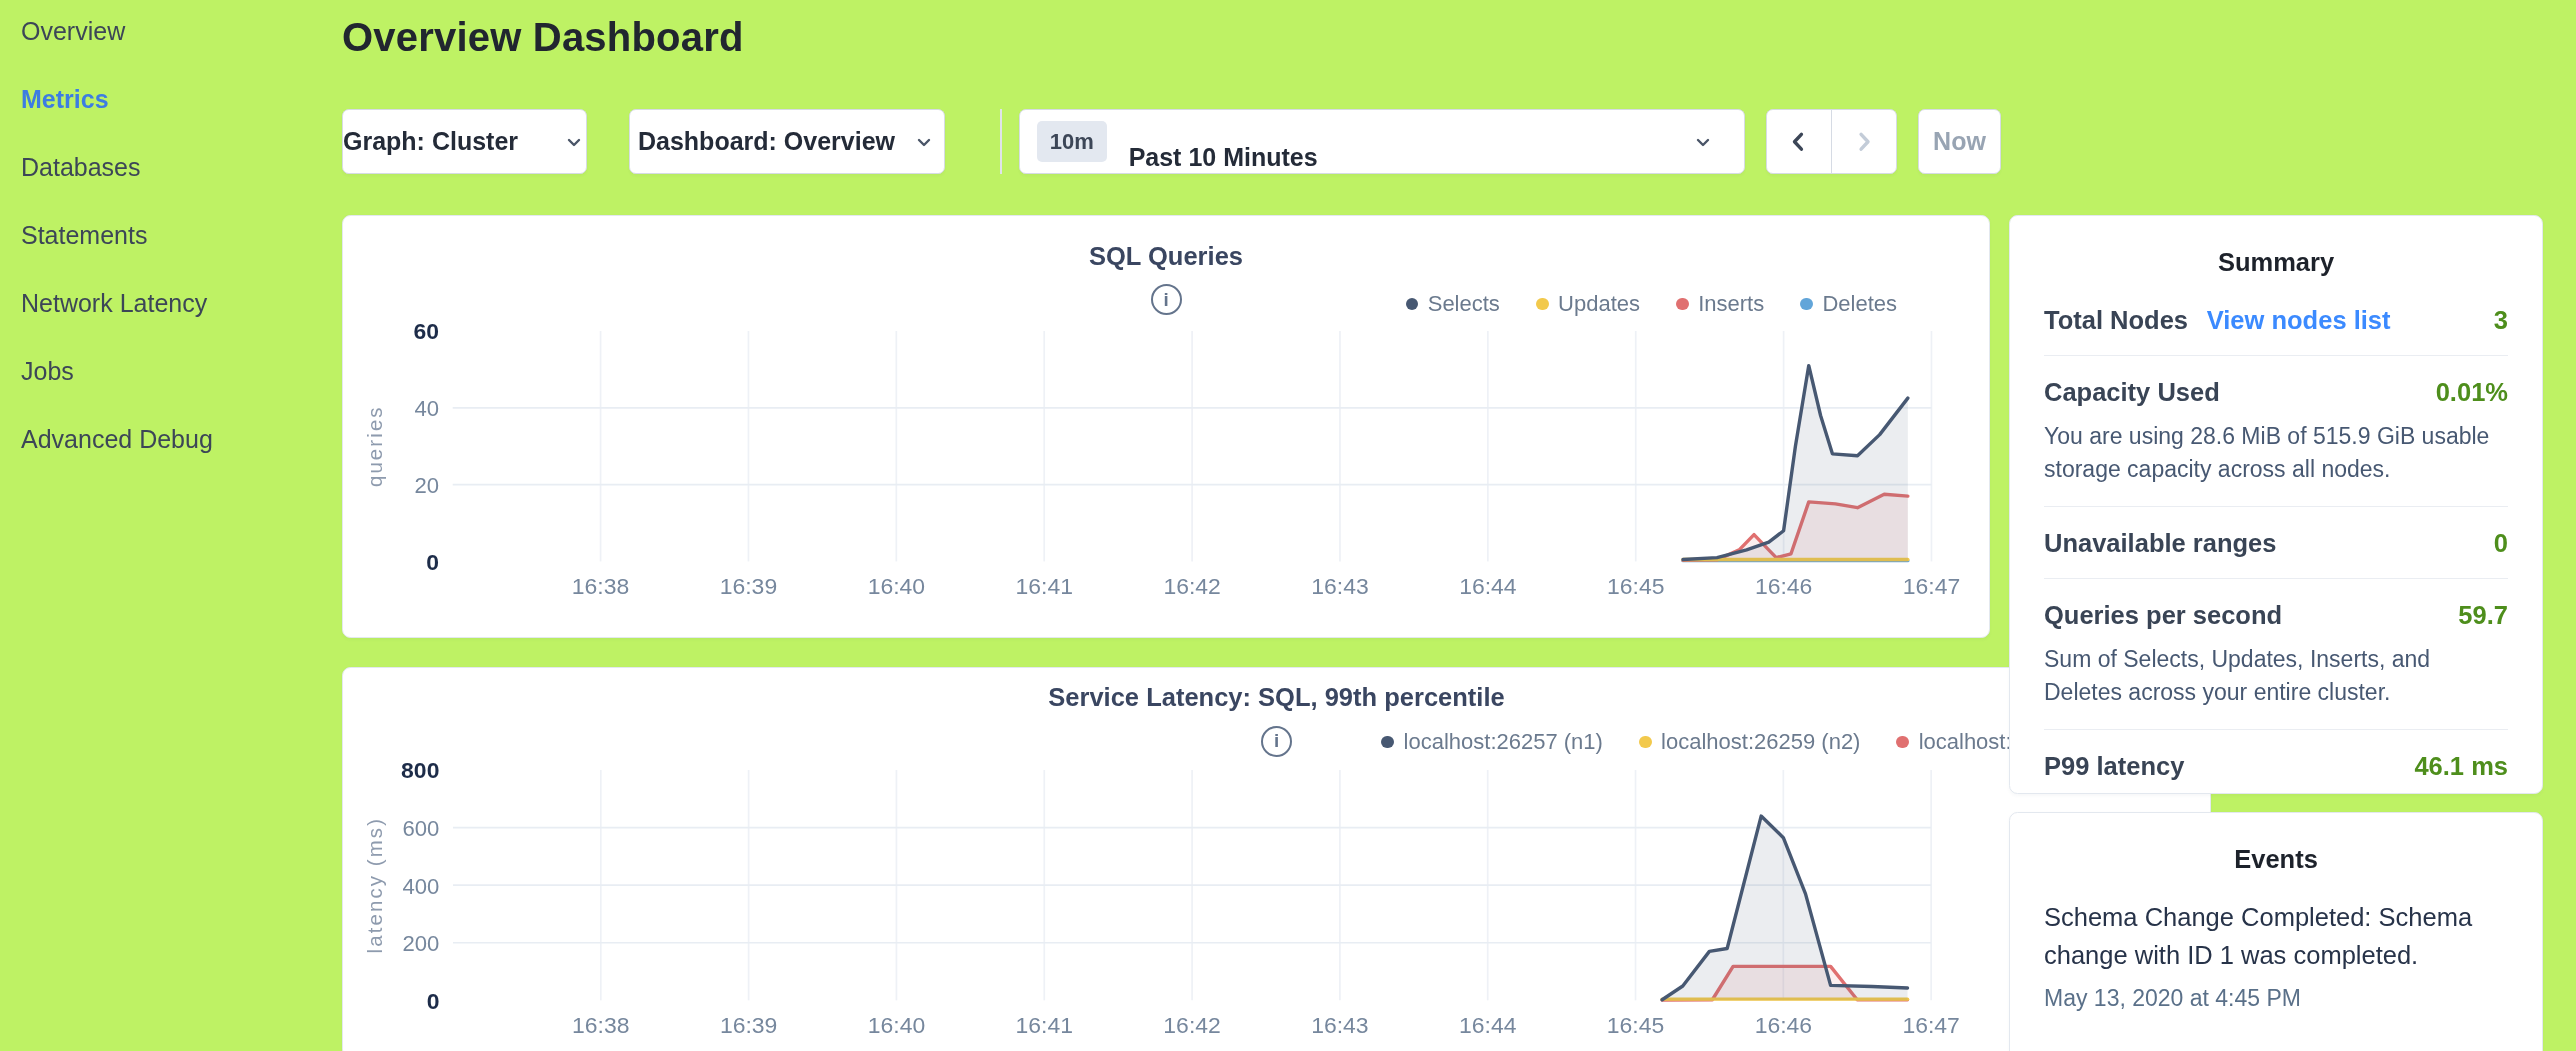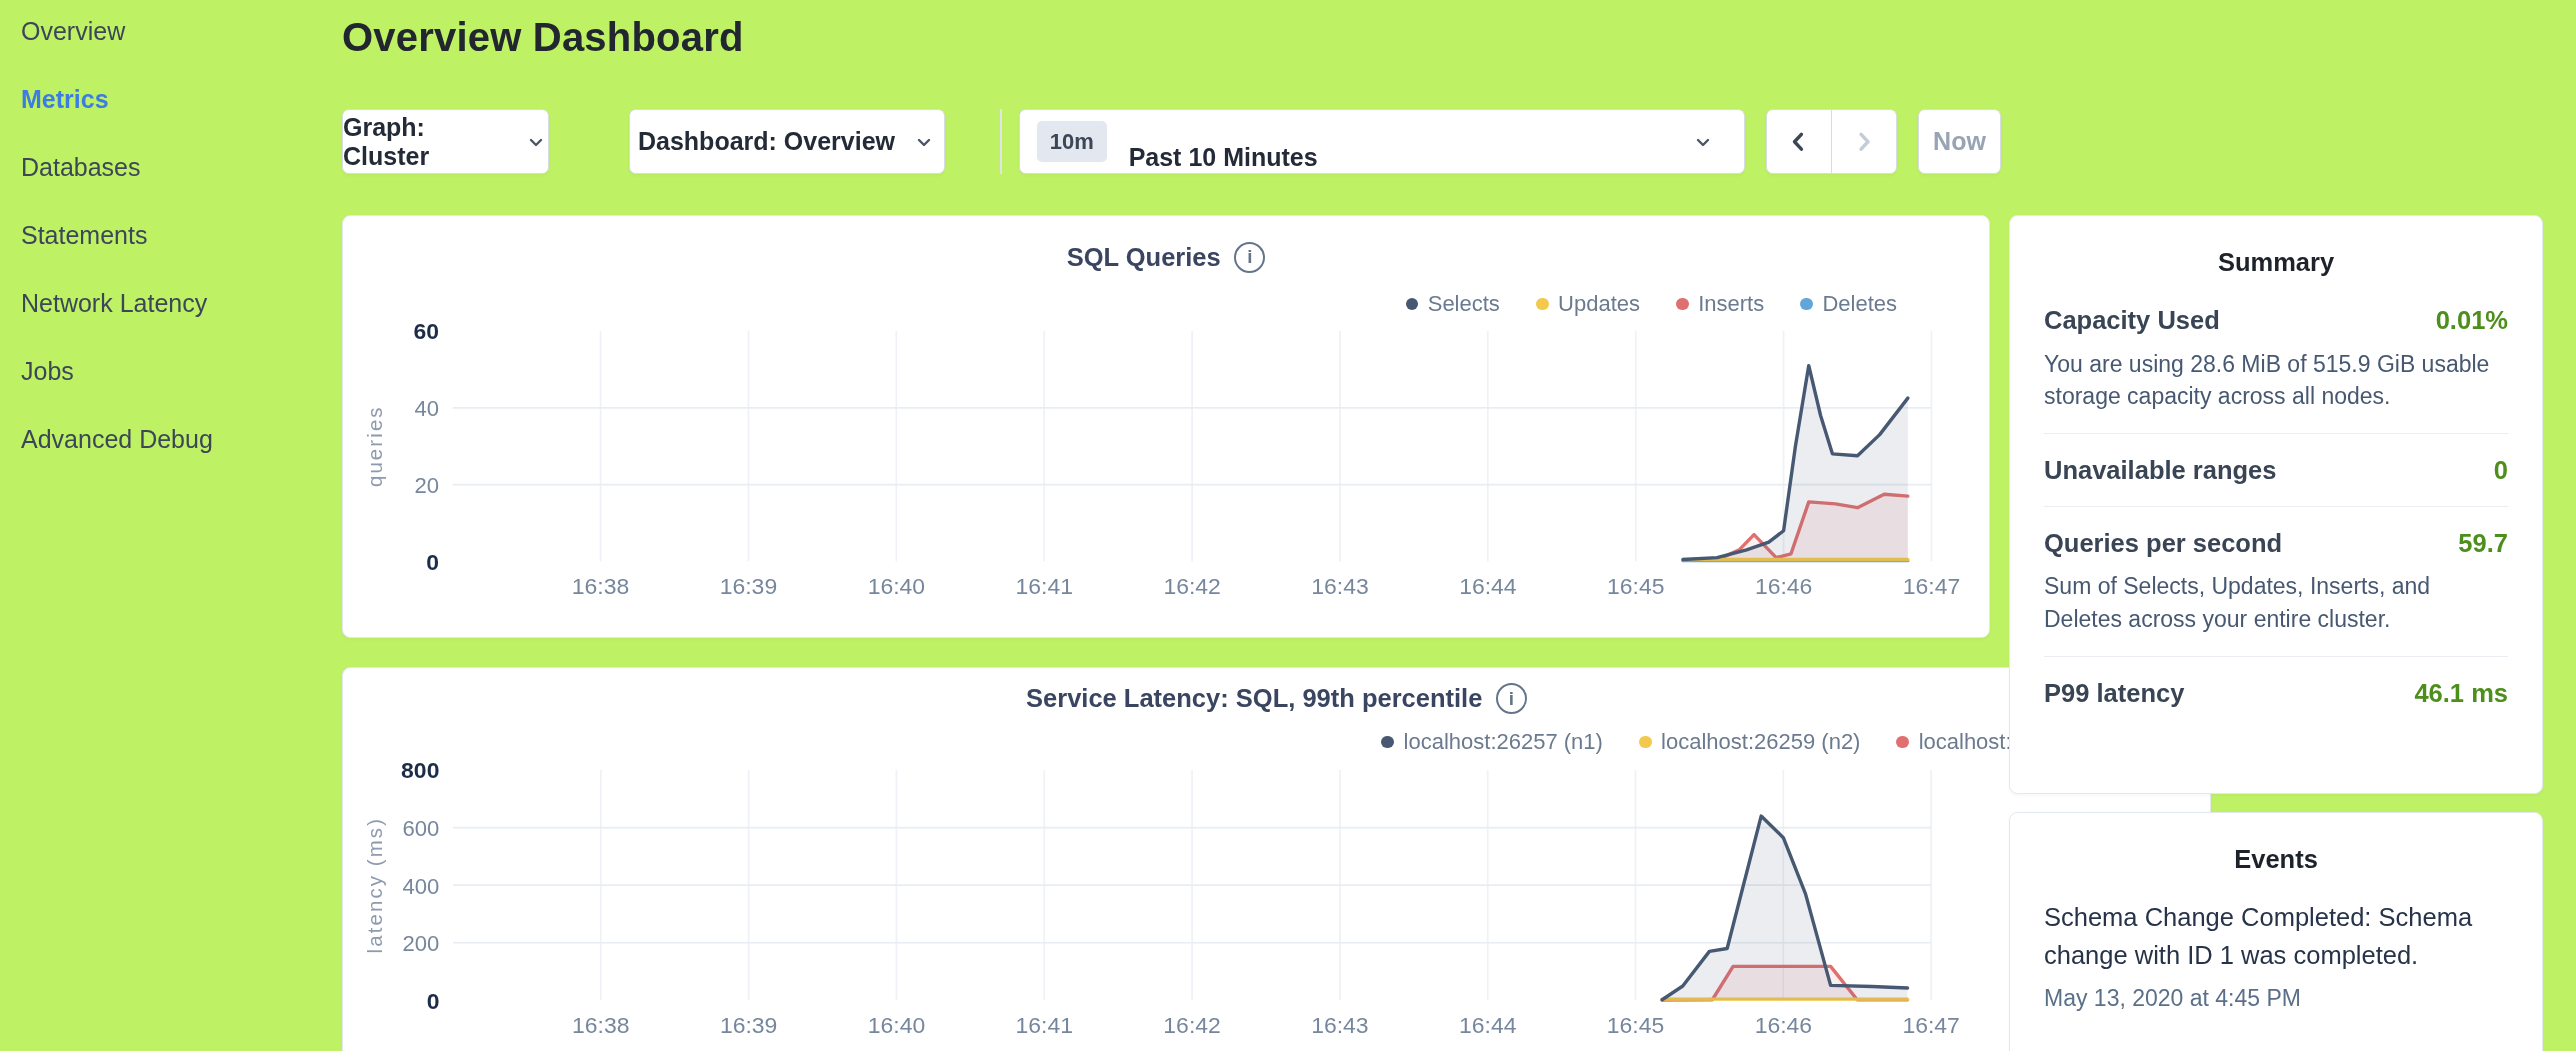--- a/index.html
+++ b/index.html
@@ -9,40 +9,40 @@
   .sidebar{position:absolute;left:21px;top:-2.6px;width:298px;display:flex;flex-direction:column;}
   .nav-item{height:68px;display:flex;align-items:center;font-size:25px;font-weight:500;color:#3c4657;cursor:pointer;}
   .nav-item.active{color:#3d7de2;font-weight:700;}
 
   
   .page-title{position:absolute;left:342px;top:15.3px;margin:0;font-size:40px;font-weight:700;color:#21262f;letter-spacing:0.2px;}
   .ctl{position:absolute;top:109px;height:65px;background:#fff;border:0.9px solid #d6dbe4;border-radius:6.8px;
        display:flex;align-items:center;justify-content:center;font-weight:700;font-size:25px;color:#242b38;
        box-sizing:border-box;cursor:pointer;box-shadow:0 1.7px 2.6px rgba(60,80,110,.04);}
   .ctl .chev{display:flex;margin-left:17px;color:#4a5568;}
-  #graph-dd{left:342px;width:207px;justify-content:space-between;}
+  #graph-dd{left:342px;width:245px;justify-content:space-between;}
   #dash-dd{left:629px;width:316px;}
   .toolbar-divider{position:absolute;left:1000px;top:109px;height:65px;width:1.7px;background:#dfe3ea;}
   #time-dd{left:1019px;width:726px;justify-content:flex-start;padding:0 60px 0 17px;}
   #time-dd .chev{position:absolute;right:29px;margin:0;}
   .time-badge{background:#e3e8f0;border-radius:5.1px;padding:7.7px 12.8px;font-size:22px;font-weight:700;color:#3c4657;}
   .time-label{margin-left:22px;margin-top:32px;}
   .nav-arrows{left:1766px;width:131px;padding:0;}
   .arrow-cell{flex:1;height:100%;display:flex;align-items:center;justify-content:center;cursor:pointer;}
   .arrow-cell + .arrow-cell{border-left:0.9px solid #d6dbe4;cursor:default;}
   .arrow-prev{color:#3c4657;}
   .arrow-next{color:#c3ccd8;}
   #now-btn{left:1918px;width:83px;color:#98a4b3;cursor:default;}
 
   
   .card{position:absolute;background:#fff;border:0.9px solid #e3e8ef;border-radius:8.5px;box-shadow:0 1.7px 3.4px rgba(60,80,110,.04);box-sizing:border-box;}
   #chart-0{left:342px;top:215px;width:1648px;height:423px;}
   #chart-1{left:342px;top:667px;width:1869px;height:391px;}
 
-  .chart-title-row{position:absolute;left:0;right:0;display:flex;align-items:center;justify-content:center;gap:13.6px;}
+  .chart-title-row{position:absolute;left:0;right:0;display:flex;align-items:center;justify-content:center;gap:13.6px;flex-direction:column;}
   .chart-title{font-size:25.5px;font-weight:700;color:#3a4661;}
   .info-icon{width:31px;height:31px;border-radius:50%;border:2.6px solid #64748c;color:#64748c;display:flex;align-items:center;
              justify-content:center;font-size:18.7px;font-weight:700;box-sizing:border-box;cursor:pointer;}
   .legend{position:absolute;right:92px;display:flex;gap:36px;align-items:center;}
   .legend-item{display:flex;align-items:center;gap:9.4px;font-size:22px;color:#6b7a8e;}
   .legend-dot{width:12.8px;height:12.8px;border-radius:50%;}
   svg.plot{position:absolute;left:0;top:0;}
   .xt{font-size:27px;fill:#76879d;}
   .yt{font-size:26px;fill:#76879d;}
   .ytb{font-size:27px;font-weight:700;fill:#1d2c49;}
@@ -251,20 +251,27 @@
         <path d="M1551.5,391 L1551.5,390.3 L1575.8,374.1 L1607.1,333.4 L1628.0,330.0 L1668.0,174.2 L1694.1,199.6 L1720.2,265.7 L1749.7,373.4 L1798.4,374.7 L1840.2,376.4 L1840.2,391 Z" fill="#475872" fill-opacity="0.11" stroke="none"></path>
         <path d="M1551.5,390.3 L1575.8,374.1 L1607.1,333.4 L1628.0,330.0 L1668.0,174.2 L1694.1,199.6 L1720.2,265.7 L1749.7,373.4 L1798.4,374.7 L1840.2,376.4" fill="none" stroke="#475872" stroke-width="4" stroke-linejoin="round" stroke-linecap="round"></path>
       </svg>
     </div>
 
   <div class="card" id="summary-card">
     <h2 class="panel-title">Summary</h2>
     <div class="sum-body">
         <div class="sum-sec">
           <div class="sum-row">
+            <span class="sum-label">Total Nodes</span>
+            <span class="sum-link">View nodes list</span>
+            <span class="sum-value">3</span>
+          </div>
+        </div>
+        <div class="sum-sec">
+          <div class="sum-row">
             <span class="sum-label">Capacity Used</span>
             <span class="sum-value">0.01%</span>
           </div>
           <p class="sum-desc">You are using 28.6 MiB of 515.9 GiB usable storage capacity across all nodes.</p>
         </div>
         <div class="sum-sec">
           <div class="sum-row">
             <span class="sum-label">Unavailable ranges</span>
             <span class="sum-value">0</span>
           </div>

